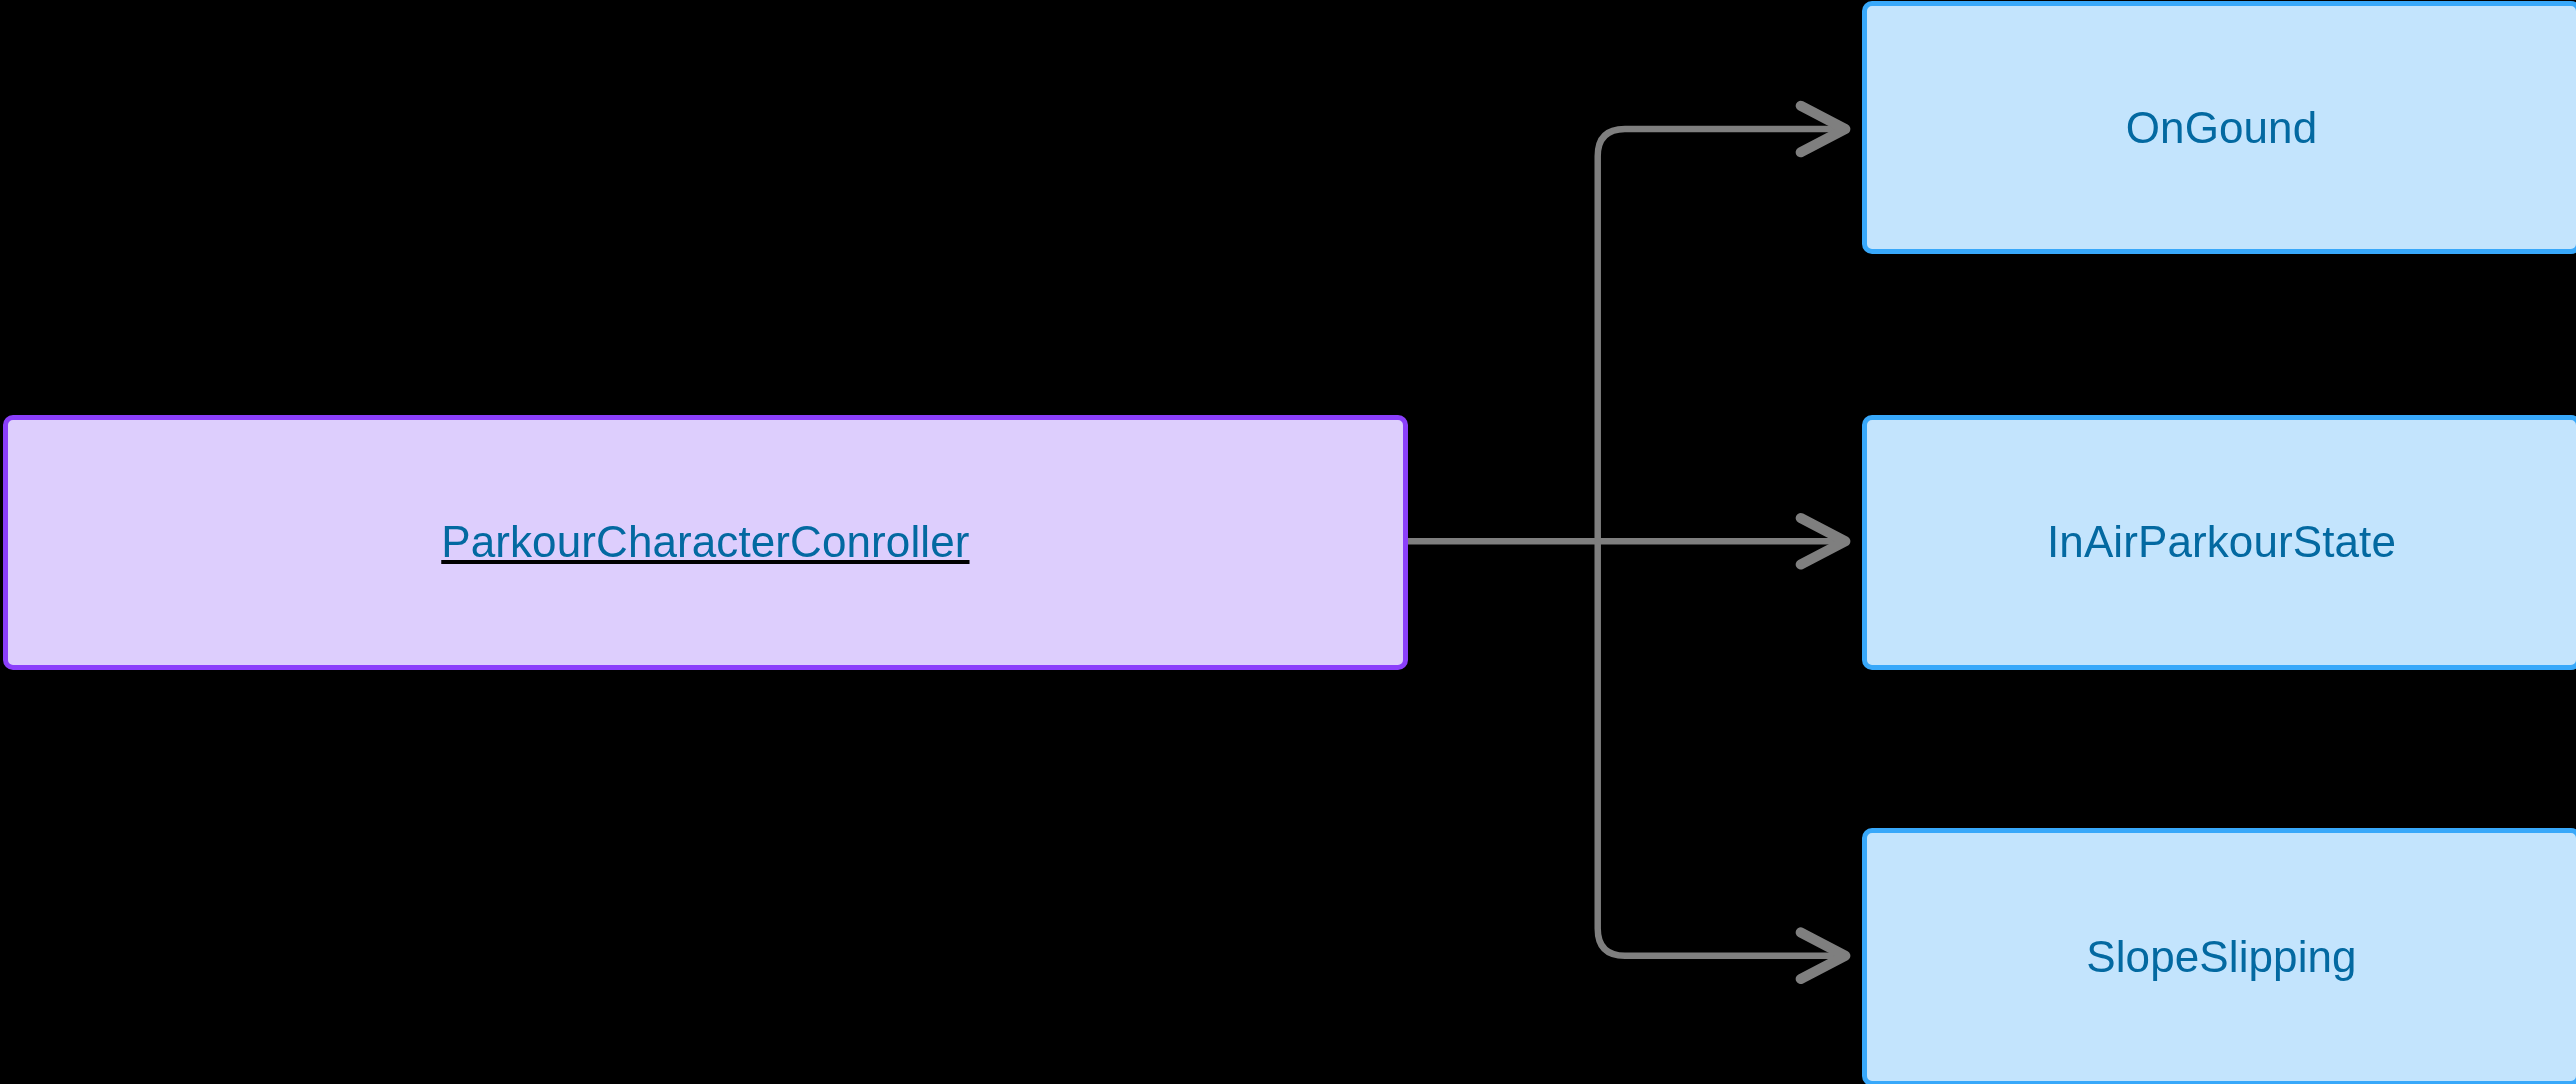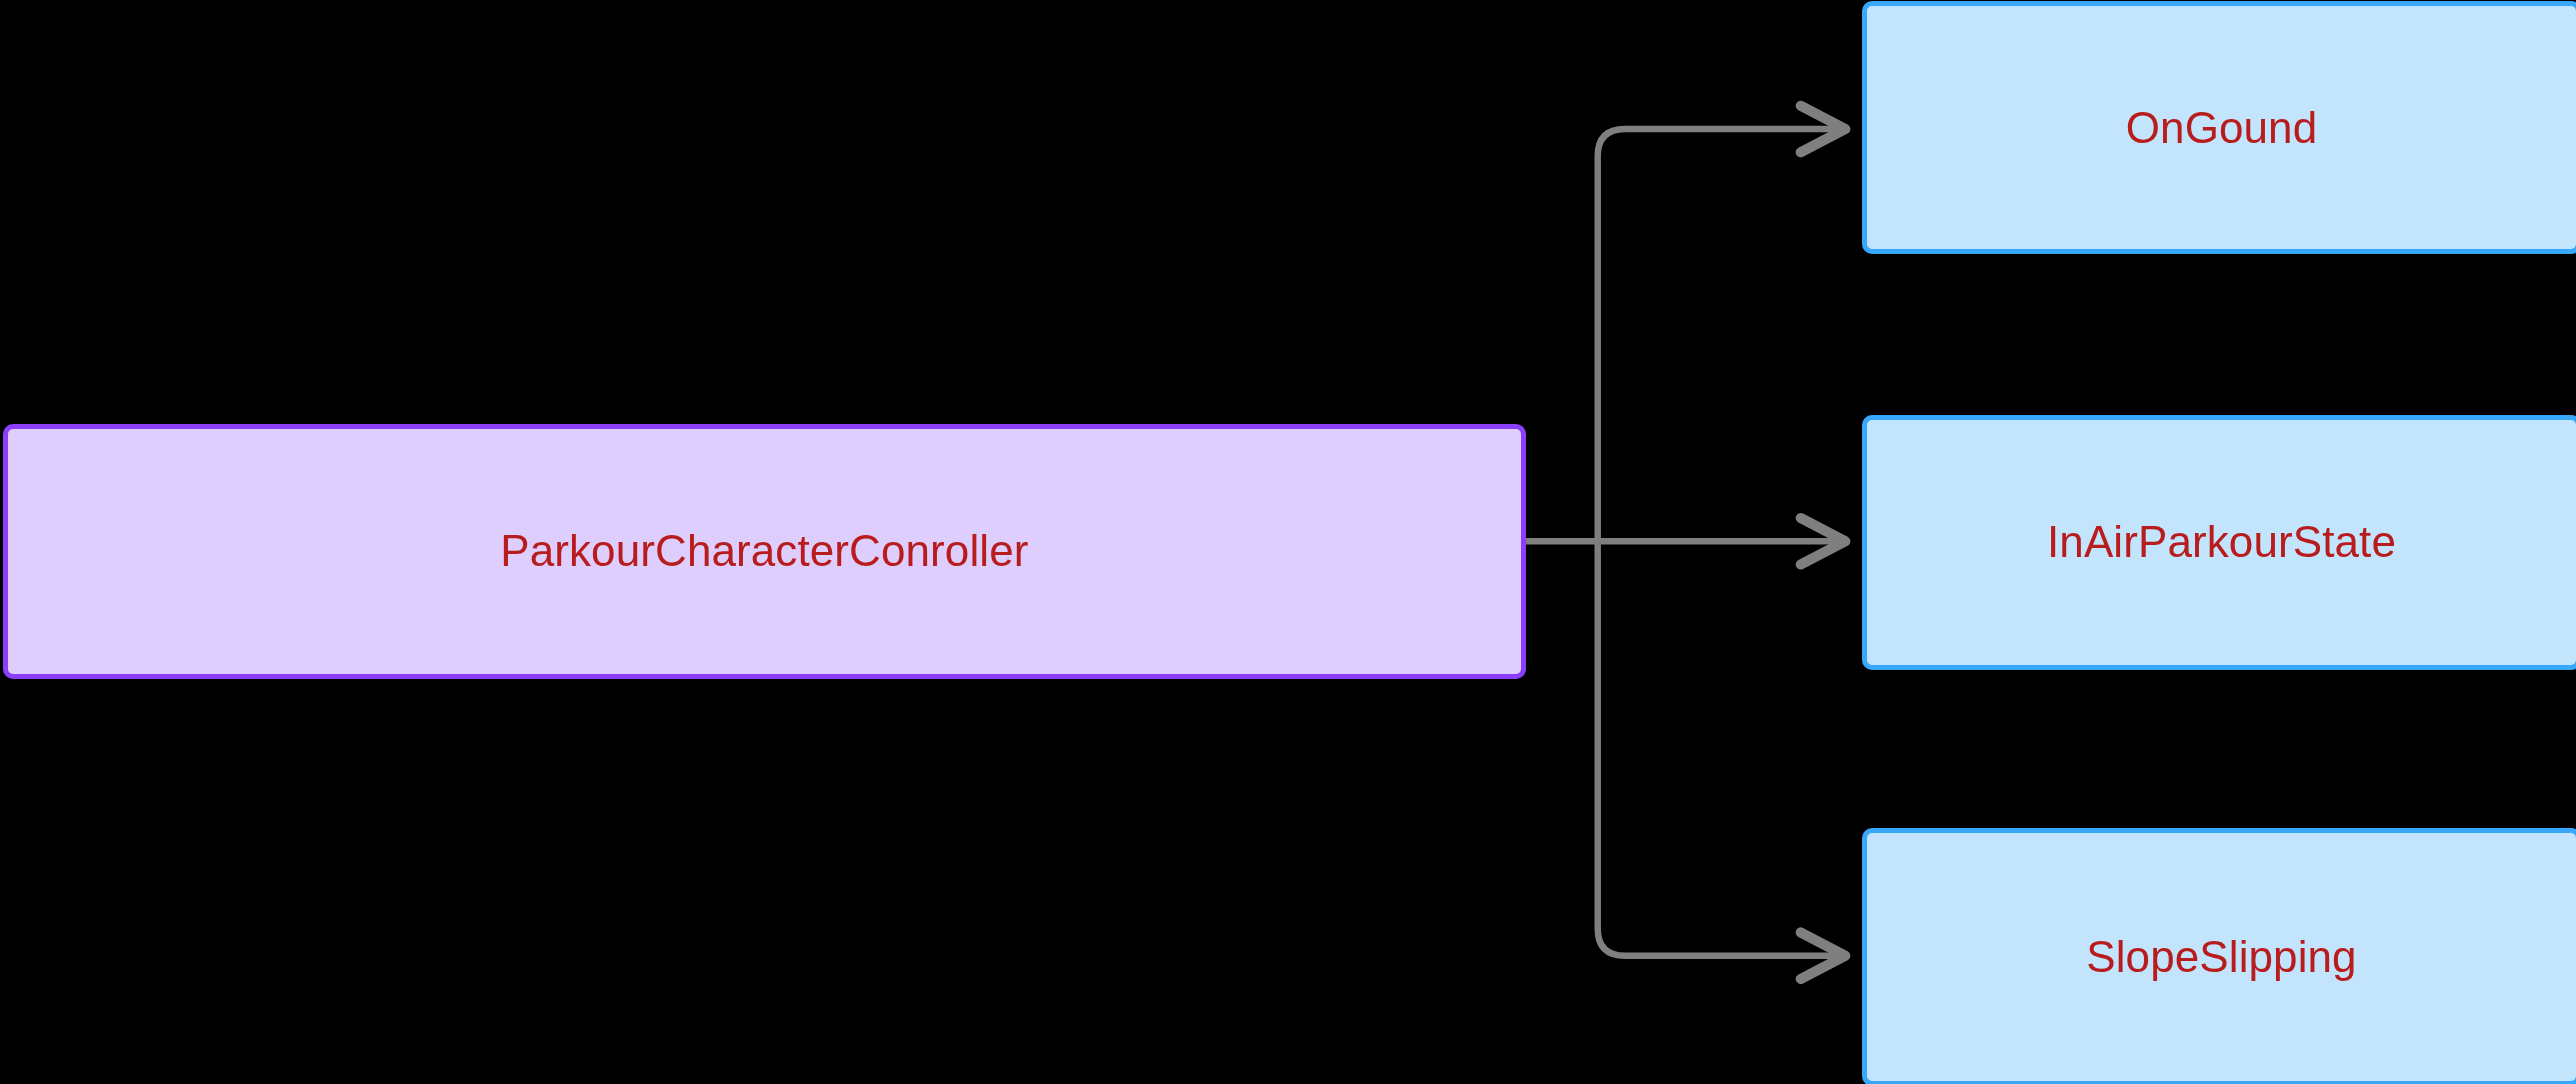--- a/index.html
+++ b/index.html
@@ -34,33 +34,34 @@
     align-items: center;
     justify-content: center;
     border-radius: 10px;
     border-style: solid;
     border-width: 5.7px;
     text-align: center;
   }
   .node-label {
     font-size: 44px;
     line-height: 1.1;
-    color: #b91c1c;
+    color: #0369a1;
     letter-spacing: 0.1px;
     white-space: nowrap;
     font-family: "Liberation Sans", sans-serif;
   }
   
   #node-controller {
     left: 2.9px;
-    top: 424px;
-    width: 1523px;
+    top: 415px;
+    width: 1405px;
     height: 255px;
     background: #ddcefd;
     border-color: #8b3ffb;
+    text-decoration: underline;
   }
   
   #node-onground {
     left: 1862px;
     top: 1.4px;
     width: 719px;
     height: 253px;
     background: #c3e4fd;
     border-color: #38a8fa;
   }

